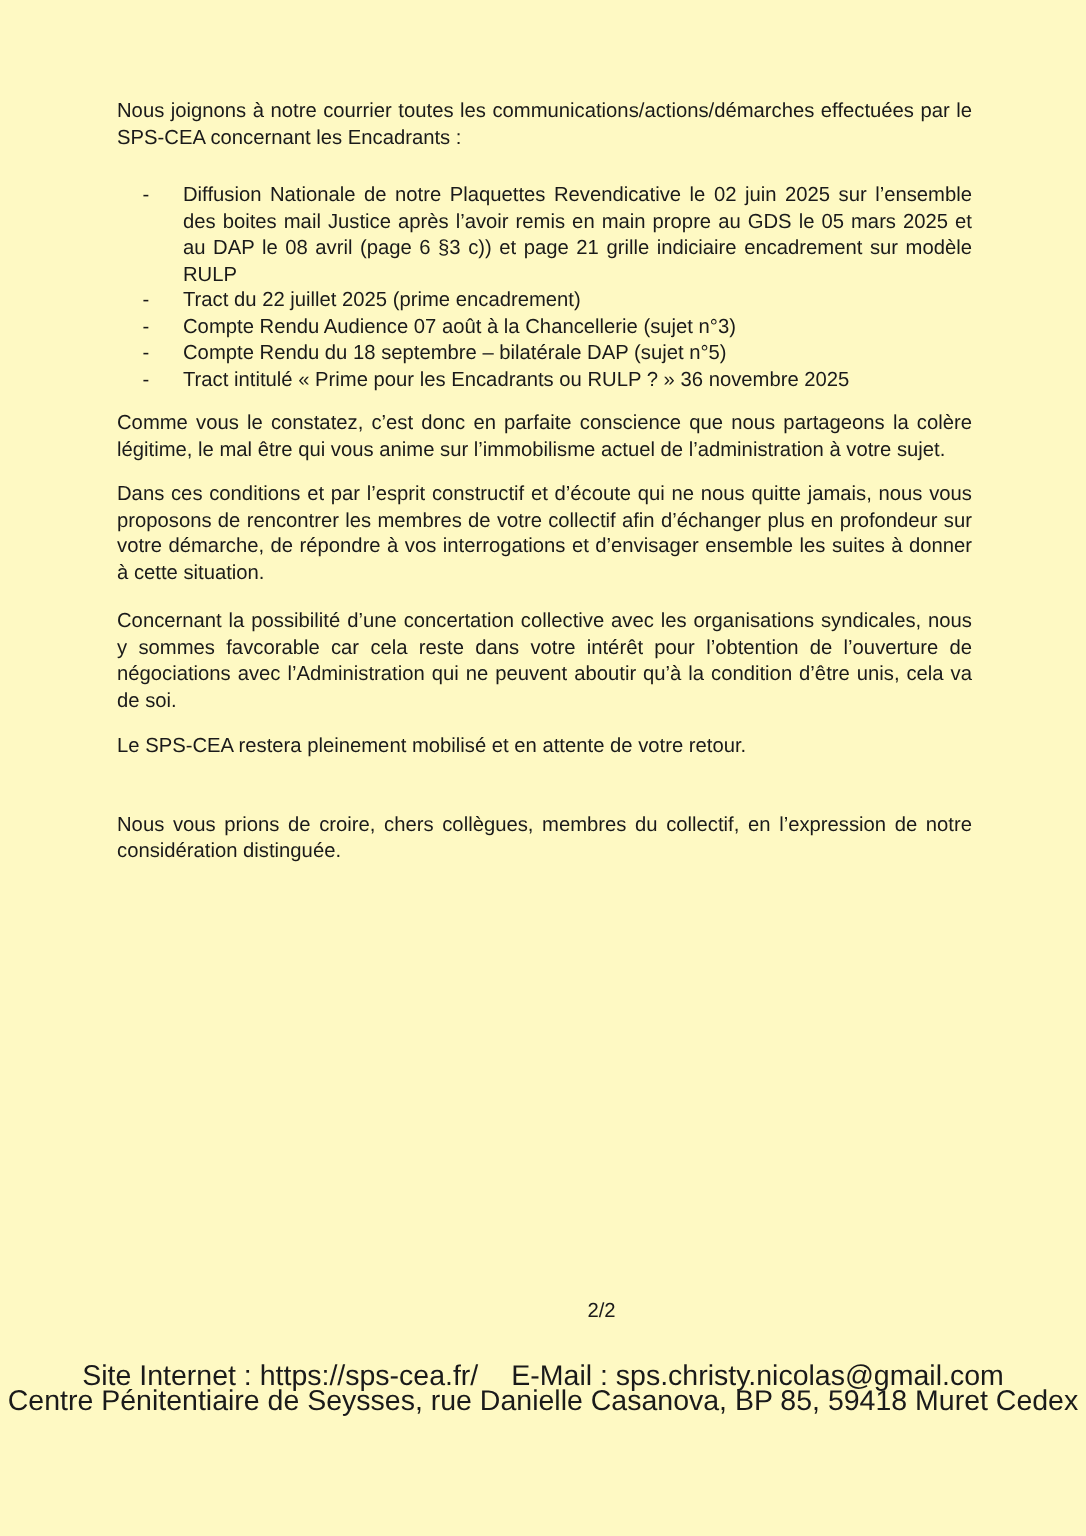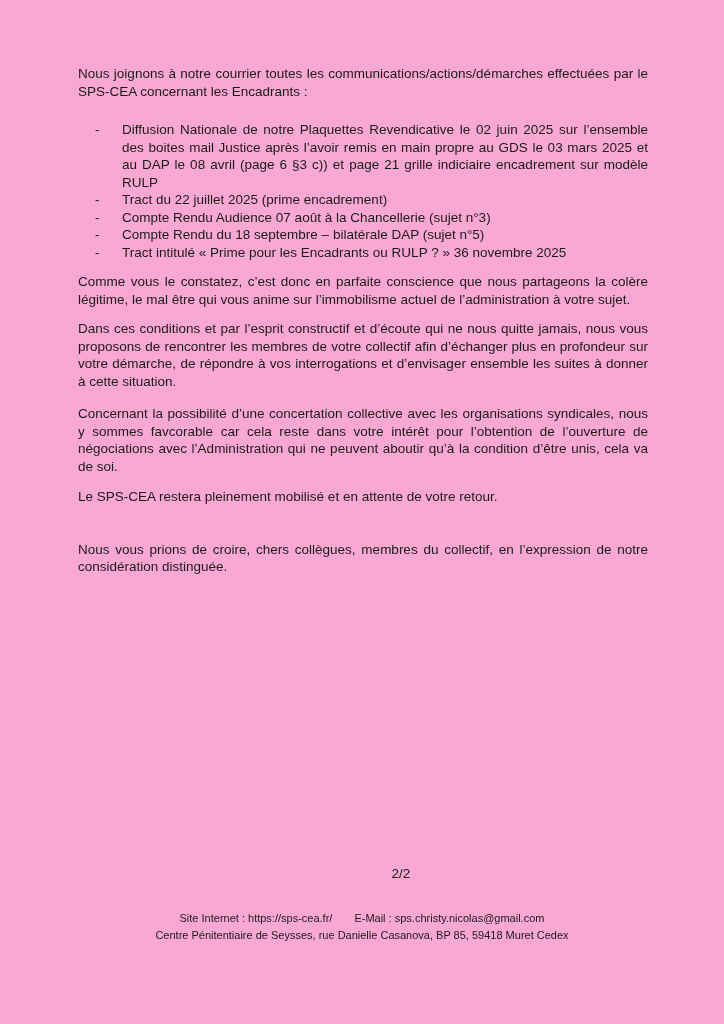--- a/index.html
+++ b/index.html
@@ -1,20 +1,20 @@
 <!DOCTYPE html>
 <html><head>
 <meta charset="utf-8">
 <style>
   html, body { margin: 0; padding: 0; background: #ffffff; }
   .sheet {
     position: relative;
     width: 724px;
     height: 1024px;
-    background: #f9a8d4;
+    background: #fef9c3;
     font-family: "Liberation Sans", sans-serif;
     color: #1a1a1a;
     font-size: 13.5px;
     line-height: 17.5px;
     overflow: hidden;
   }
   .content {
     position: absolute;
     left: 78px;
     top: 65px;
@@ -62,36 +62,36 @@
     width: 100%;
     text-align: center;
     padding-left: 39px;
   }
   .page-footer {
     position: absolute;
     top: 910px;
     left: 0;
     width: 100%;
     text-align: center;
-    font-size: 11px;
+    font-size: 19px;
     line-height: 16.5px;
   }
   .page-footer .footer-email { margin-left: 22px; }
 </style>
 </head>
 <body>
 
 <div class="sheet">
 
   <div class="content">
 
     <p class="p-intro">Nous joignons à notre courrier toutes les communications/actions/démarches effectuées par le SPS-CEA concernant les Encadrants :</p>
 
     <ul class="doc-list">
-      <li>Diffusion Nationale de notre Plaquettes Revendicative le 02 juin 2025 sur l’ensemble des boites mail Justice après l’avoir remis en main propre au GDS le 03 mars 2025 et au DAP le 08 avril (page 6 §3 c))  et page 21 grille indiciaire encadrement sur modèle RULP</li>
+      <li>Diffusion Nationale de notre Plaquettes Revendicative le 02 juin 2025 sur l’ensemble des boites mail Justice après l’avoir remis en main propre au GDS le 05 mars 2025 et au DAP le 08 avril (page 6 §3 c))  et page 21 grille indiciaire encadrement sur modèle RULP</li>
       <li>Tract du 22 juillet 2025 (prime encadrement)</li>
       <li>Compte Rendu Audience 07 août à la Chancellerie (sujet n°3)</li>
       <li>Compte Rendu du 18 septembre – bilatérale DAP (sujet n°5)</li>
       <li>Tract intitulé « Prime pour les Encadrants ou RULP ? » 36 novembre 2025</li>
     </ul>
 
     <p class="p-constat">Comme vous le constatez, c’est donc en parfaite conscience que nous partageons la colère légitime, le mal être qui vous anime sur l’immobilisme actuel de l’administration à votre sujet.</p>
 
     <p class="p-conditions">Dans ces conditions et par l’esprit constructif et d’écoute qui ne nous quitte jamais, nous vous proposons de rencontrer les membres de votre collectif afin d’échanger plus en profondeur sur votre démarche, de répondre à vos interrogations et d’envisager ensemble les suites à donner à cette situation.</p>
 

